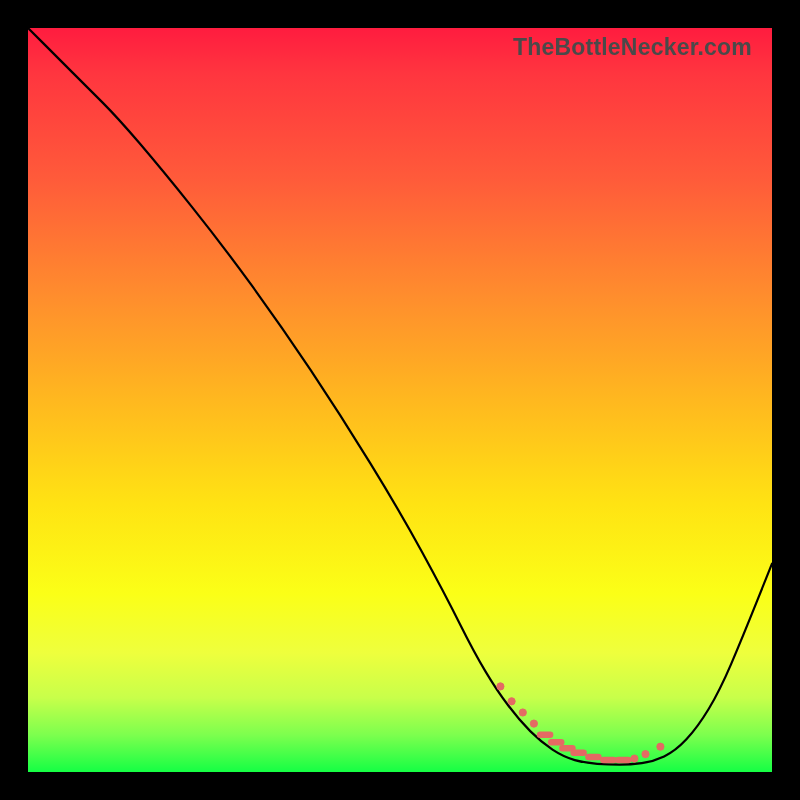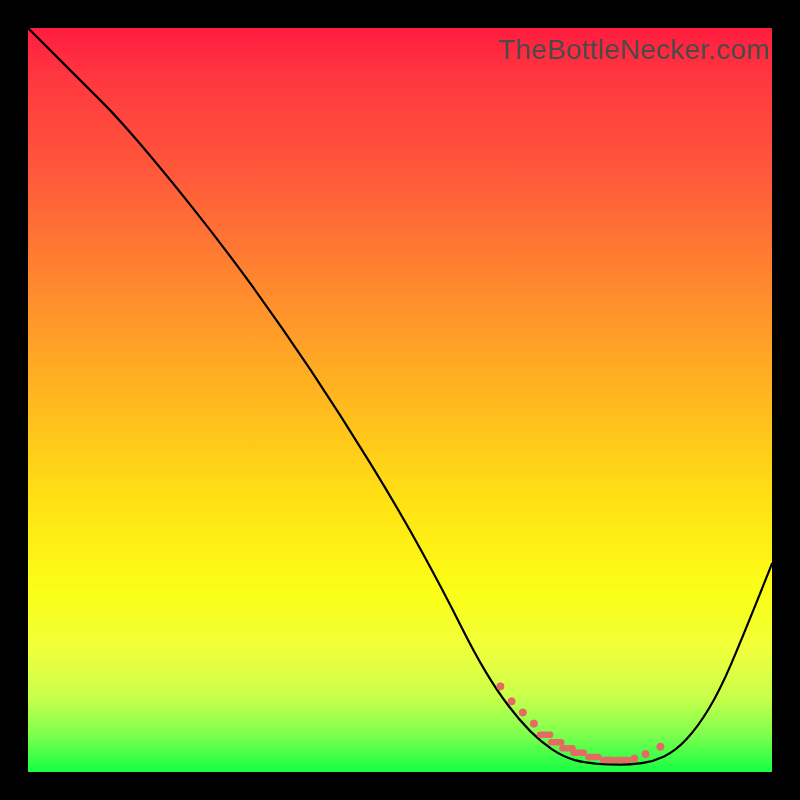--- a/index.html
+++ b/index.html
@@ -36,24 +36,24 @@
       #eeff3d 84%,
       #c8ff4a 90%,
       #7dff4e 95%,
       #15ff44 100%
     );
   }
   
   .watermark {
     position: absolute;
     top: 6px;
-    right: 2px;
+    right: 20px;
     color: #4a4a4a;
-    font-size: 28px;
-    font-weight: 400;
+    font-size: 23px;
+    font-weight: 700;
     letter-spacing: 0.2px;
     user-select: none;
   }
   
   svg.curve {
     position: absolute;
     left: 0;
     top: 0;
     width: 744px;
     height: 744px;

